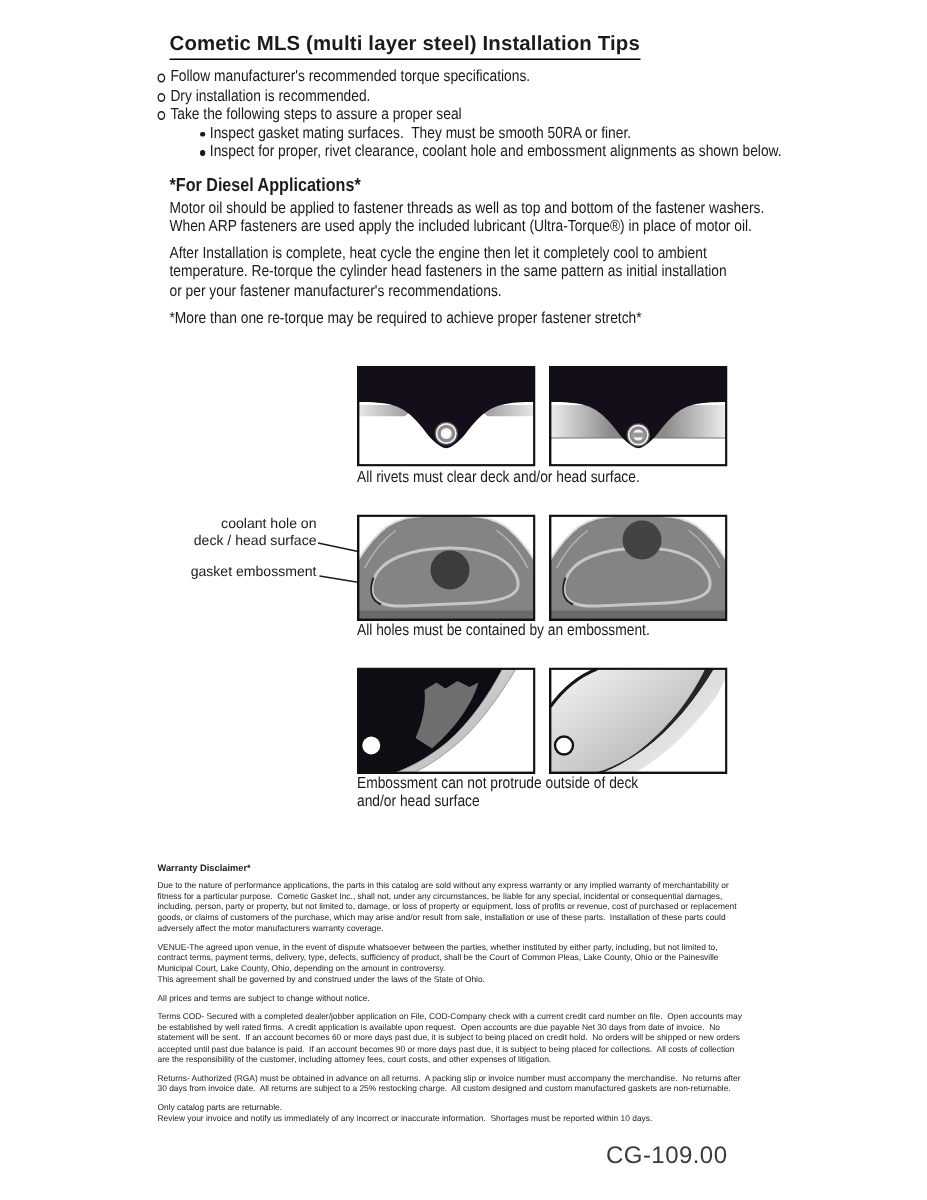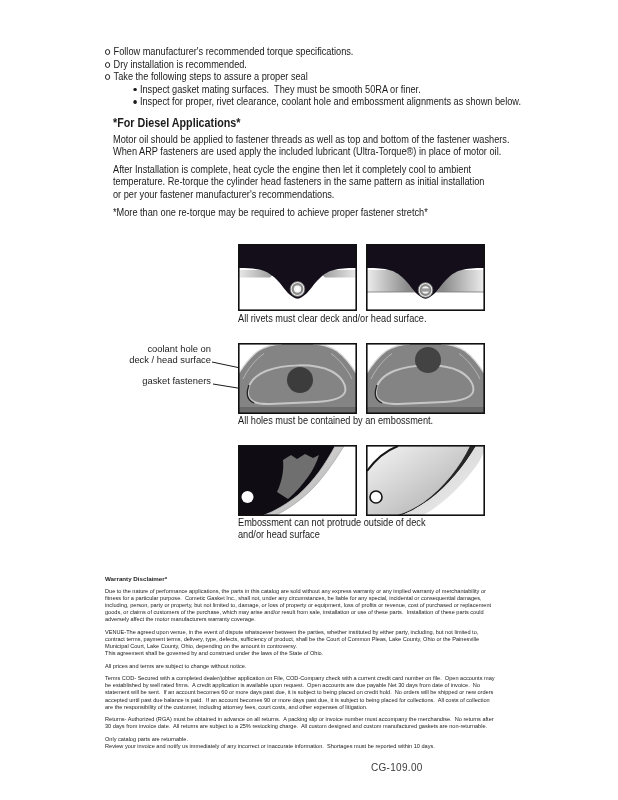--- a/index.html
+++ b/index.html
@@ -36,28 +36,29 @@
   
   .ann{width:103px;text-align:right;font-size:9.4px;line-height:10.8px;white-space:pre-wrap;}
   .ann1{left:108px;top:344px;} .ann2{left:108px;top:376px;}
   .leaders{left:211px;top:354px;}
   
   .warranty{left:105px;top:575px;width:840px;transform:scale(0.5);transform-origin:0 0;
             color:#222;}
   .warranty h3{margin:0 0 10px 0;font-size:12.4px;font-weight:bold;}
   .warranty p{margin:0 0 11px 0;font-size:11.2px;line-height:14.2px;white-space:pre-wrap;}
   
-  .cg{left:371px;top:762px;font-size:10px;color:#3a3a3a;letter-spacing:.3px;white-space:nowrap;}
+  .cg{left:404px;top:762px;font-size:16px;color:#3a3a3a;letter-spacing:.3px;white-space:nowrap;}
   svg{display:block;}
 </style>
 </head>
 <body>
 
 <div id="page">
 
+  <div class="abs t1">Cometic MLS (multi layer steel) Installation Tips</div>
 
   <div class="abs tips squeeze">
     <div class="li">
       <span class="mk mk-o"></span>
       <span class="txt">Follow manufacturer's recommended torque specifications.</span>
     </div>
     <div class="li">
       <span class="mk mk-o"></span>
       <span class="txt">Dry installation is recommended.</span>
     </div>
@@ -127,21 +128,21 @@
     <rect x="0.8" y="0.8" width="117.4" height="65.4" fill="none" stroke="#111" stroke-width="1.6"></rect>
   </svg>
 
   <div class="abs cap squeeze cap1">All rivets must clear deck and/or head surface.</div>
 
   <div class="abs rw lblR2">RIGHT</div>
   <div class="abs rw lblW2">WRONG</div>
 
   <div class="abs ann ann1">coolant hole on
 deck / head surface</div>
-  <div class="abs ann ann2">gasket fasteners</div>
+  <div class="abs ann ann2">gasket embossment</div>
   <svg class="abs leaders" width="95" height="45" viewBox="0 0 95 45">
     <line x1="1" y1="8" x2="86" y2="26" stroke="#1b1b1b" stroke-width="1"></line>
     <line x1="2" y1="30" x2="51" y2="38" stroke="#1b1b1b" stroke-width="1"></line>
   </svg>
 
   <svg class="abs box21" width="119" height="71" viewBox="0 0 119 71">
     <rect x="0" y="0" width="119" height="71" fill="#ffffff"></rect>
     <path d="M1,70 V30 C6,22 12,14 20,8 C28,3 36,1 44,1 H75 C83,1 91,3 99,8 C107,14 113,22 118,30 V70 Z" fill="#848484"></path>
     <path d="M1,30 C6,22 12,14 20,8 C28,3 36,1 44,1" fill="none" stroke="#dcdcdc" stroke-width="1.3"></path>
     <path d="M118,30 C113,22 107,14 99,8 C91,3 83,1 75,1" fill="none" stroke="#dcdcdc" stroke-width="1.3"></path>

